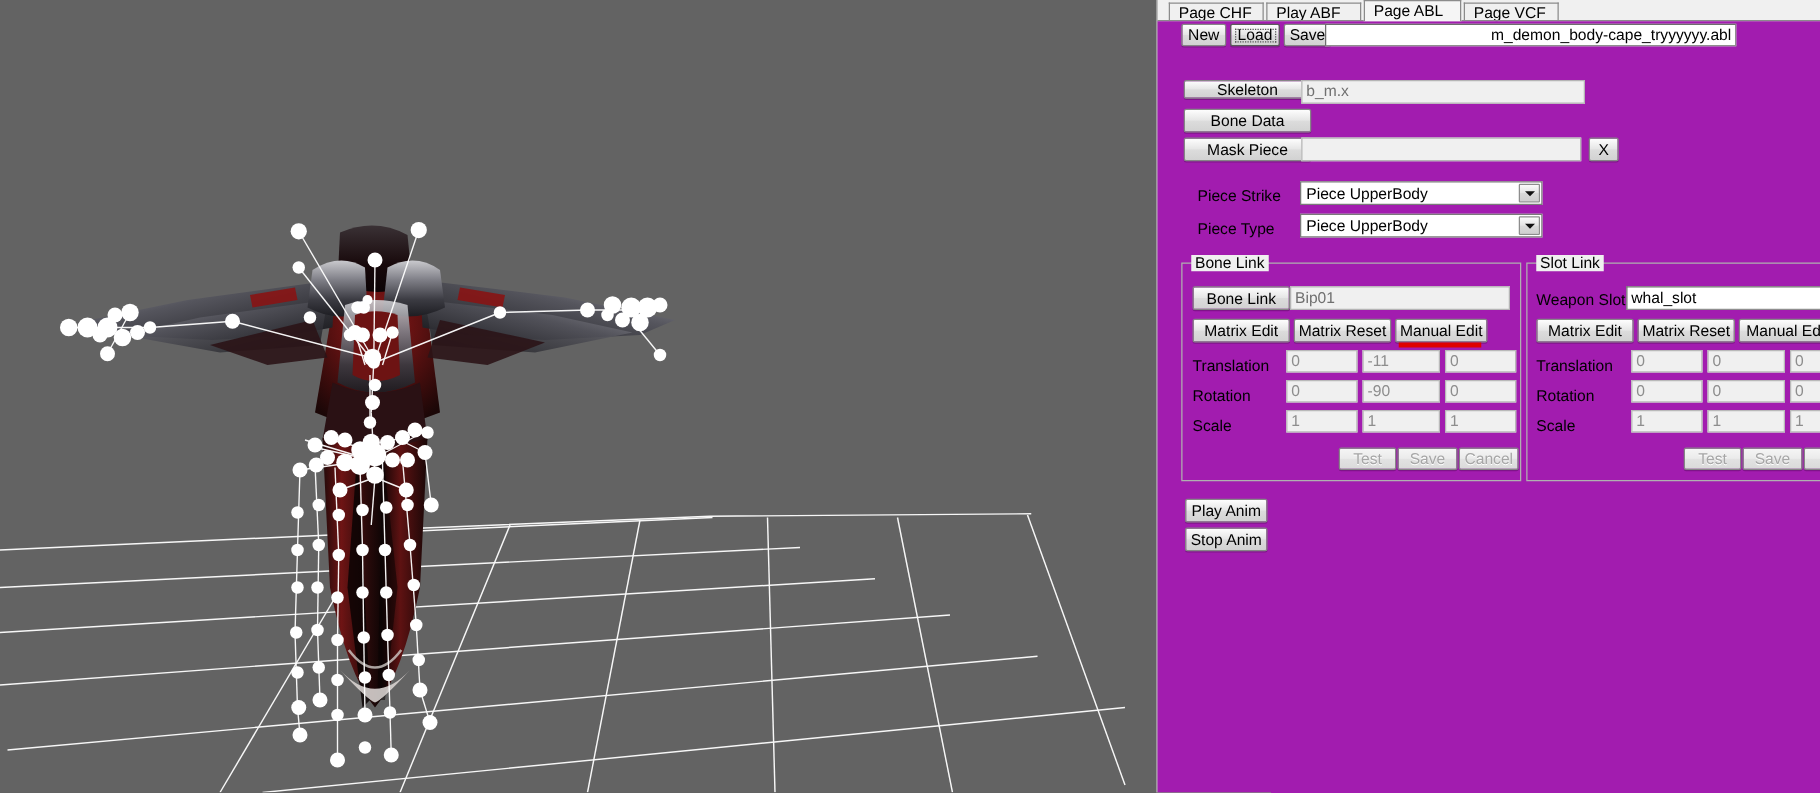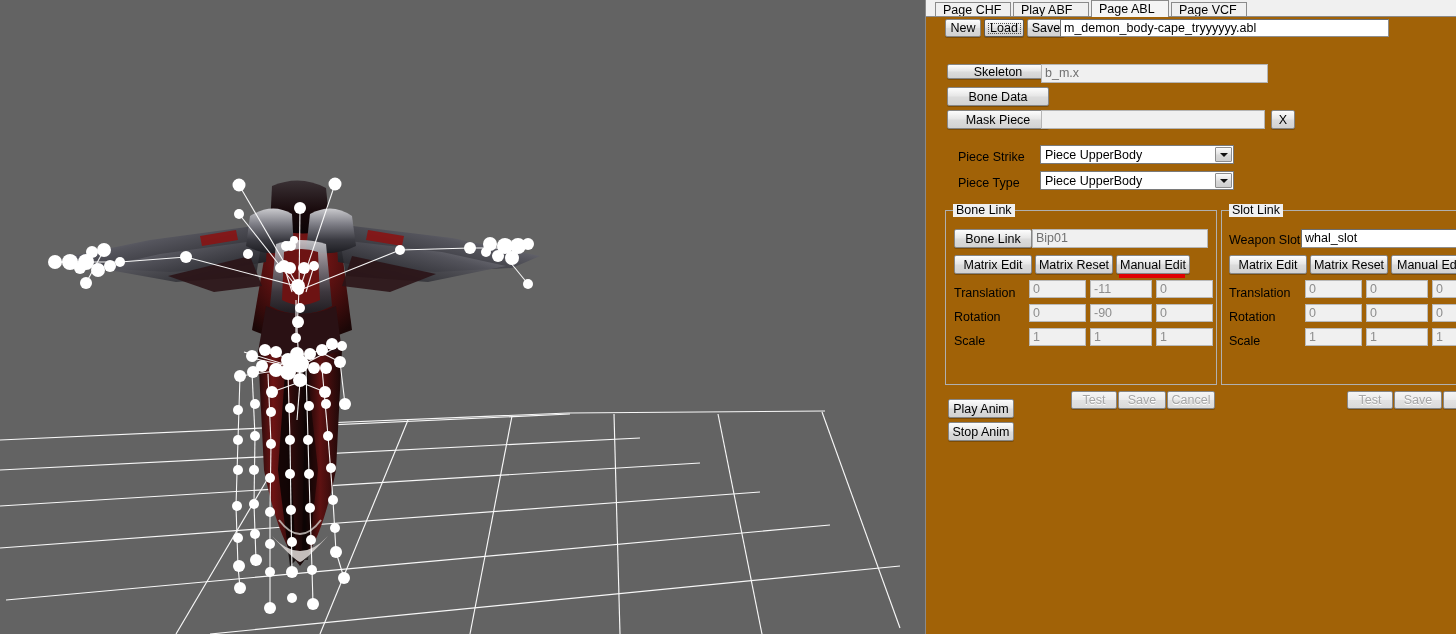--- a/index.html
+++ b/index.html
@@ -35,40 +35,40 @@
   .tab.sel{
     top:0;height:17px;line-height:16px;background:#f5f5f5;
     border-color:#8b8b8b;z-index:5;
   }
   #tabline{position:absolute;left:0;top:16px;width:531px;height:1px;background:#8b8b8b;}
   #tabline-gap{position:absolute;top:16px;height:1px;background:#f5f5f5;}
 
   
   #page{
     position:absolute;left:0;top:17px;width:531px;height:617px;
-    background:#a16207;
+    background:#a21caf;
   }
 
   
   .btn{
     position:absolute;box-sizing:border-box;
     background:linear-gradient(#fdfdfd,#e6e6e6 48%,#dcdcdc 52%,#d2d2d2);
     border:1px solid #868686;border-radius:2px;
     font-size:12.5px;color:#000;text-align:center;white-space:nowrap;
     box-shadow:0 1px 0 rgba(0,0,0,.22);
     display:flex;align-items:center;justify-content:center;
     font-family:"Liberation Sans","DejaVu Sans",sans-serif;
   }
   .btn.focus{border:1px solid #5b5b5b;}
   .btn.focus .inner{
     border:1px dotted #555;width:calc(100% - 5px);height:calc(100% - 5px);
     display:flex;align-items:center;justify-content:center;box-sizing:border-box;
   }
   .btn.disabled{color:#a6a6a6;text-shadow:0 1px 0 #fff;
-    background:linear-gradient(#f5f5f5,#ebebeb 48%,#e2e2e2 52%,#dadada);margin-top:33px;}
+    background:linear-gradient(#f5f5f5,#ebebeb 48%,#e2e2e2 52%,#dadada);}
 
   
   .txt{
     position:absolute;box-sizing:border-box;background:#fff;
     border:1px solid #8f8f8f;border-top-color:#6d6d6d;border-left-color:#6d6d6d;
     font-size:12.5px;color:#000;padding:0 3px;line-height:1;
     display:flex;align-items:center;overflow:hidden;white-space:nowrap;
   }
   .txt.ro{background:#f0f0f0;color:#707070;border-color:#b5b5b5;}
   .txt.dis{background:#f0f0f0;color:#8d8d8d;border-color:#b9b9b9;}
@@ -373,21 +373,21 @@
         <span>New</span>
       </div>
       <div class="btn focus" style="left:58px;top:2px;width:40px;height:18px;">
         <span class="inner">
             <span>Load</span>
           </span>
       </div>
       <div class="btn" style="left:101px;top:2px;width:38px;height:18px;">
         <span>Save</span>
       </div>
-      <div class="txt" style="left:134px;top:2px;width:329px;height:18px;">
+      <div class="txt" style="left:134px;top:2px;width:329px;height:18px;justify-content:flex-end;">
         <span>m_demon_body-cape_tryyyyyy.abl</span>
       </div>
 
       <div class="btn" style="left:21px;top:47px;width:102px;height:15px;">
         <span>Skeleton</span>
       </div>
       <div class="txt ro" style="left:115px;top:47px;width:227px;height:19px;">
         <span>b_m.x</span>
       </div>
 

